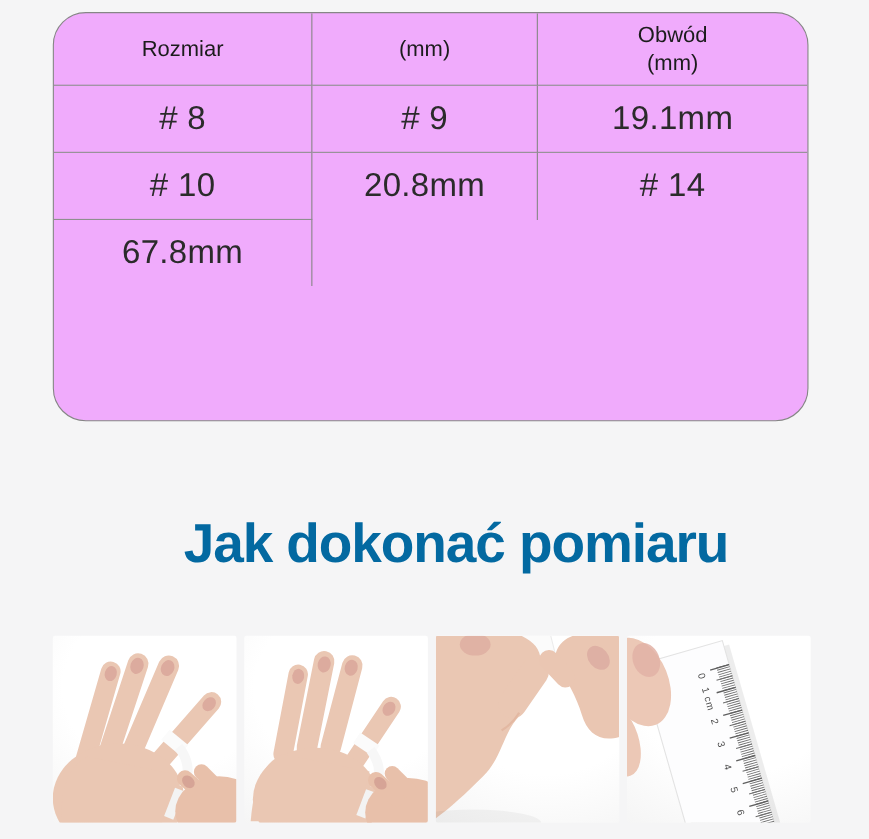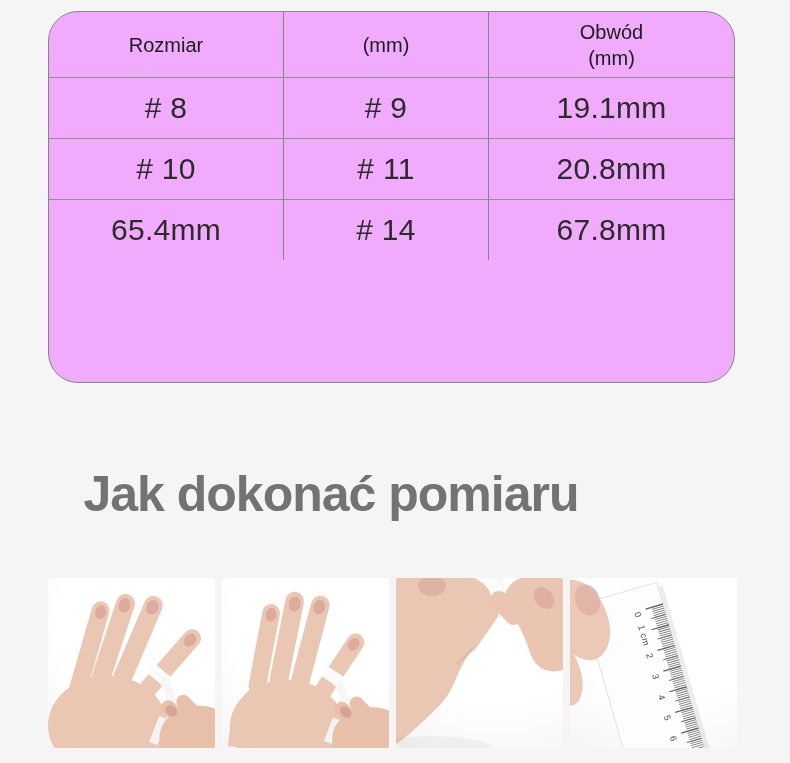--- a/index.html
+++ b/index.html
@@ -24,22 +24,22 @@
     border-right:1px solid #868686;border-bottom:1px solid #8f8f8f;
     box-sizing:border-box;
   }
   .size-table>div:nth-child(3n){border-right:none;}
   .size-table>div:nth-last-child(-n+3){border-bottom:none;}
   .hcell{font-size:20px;line-height:26px;color:#1c1c1c;text-align:center;}
   .dcell{font-size:30px;color:#2b2b2b;letter-spacing:.3px;}
   
   .section-title{
     position:absolute;left:0;top:462px;width:662px;
-    text-align:center;font-size:50px;line-height:64px;
-    font-weight:bold;letter-spacing:-1px;color:#737373;
+    text-align:right;font-size:50px;line-height:64px;
+    font-weight:bold;letter-spacing:-1px;color:#0369a1;
   }
   
   .photos{
     position:absolute;left:48px;top:578px;width:689px;height:170px;
     display:flex;gap:7px;
   }
   .photo{
     flex:1;position:relative;overflow:hidden;border-radius:2px;
     background:radial-gradient(130% 110% at 60% 28%, #ffffff 42%, #f0f0f0 100%);
   }
@@ -74,27 +74,21 @@
     </div>
   <div>
       <div class="dcell">19.1mm</div>
     </div>
 
   <div>
       <div class="dcell"># 10</div>
     </div>
 
   <div>
-      <div class="dcell"># 11</div>
-    </div>
-  <div>
       <div class="dcell">20.8mm</div>
-    </div>
-  <div>
-      <div class="dcell">65.4mm</div>
     </div>
 
   <div>
       <div class="dcell"># 14</div>
     </div>
   <div>
       <div class="dcell">67.8mm</div>
     </div>
 </div>
 

